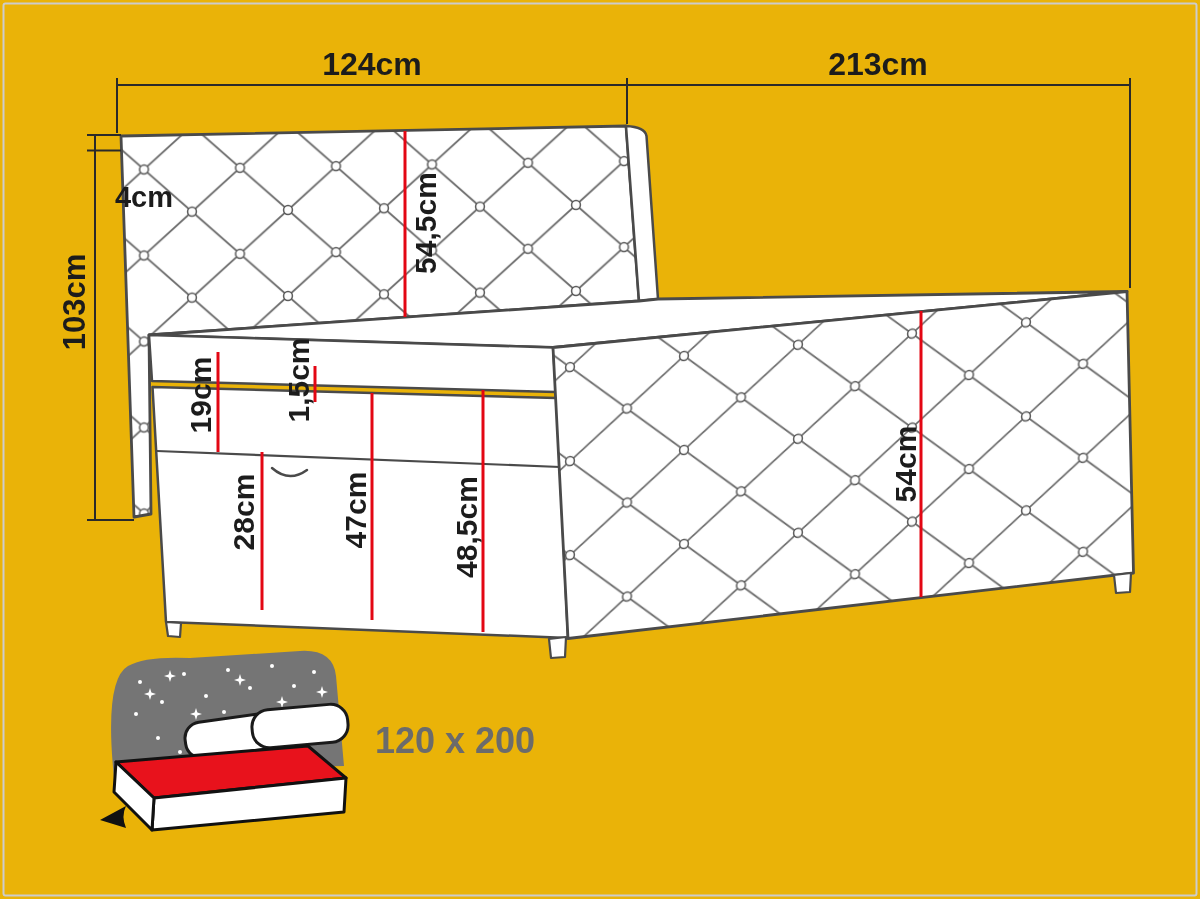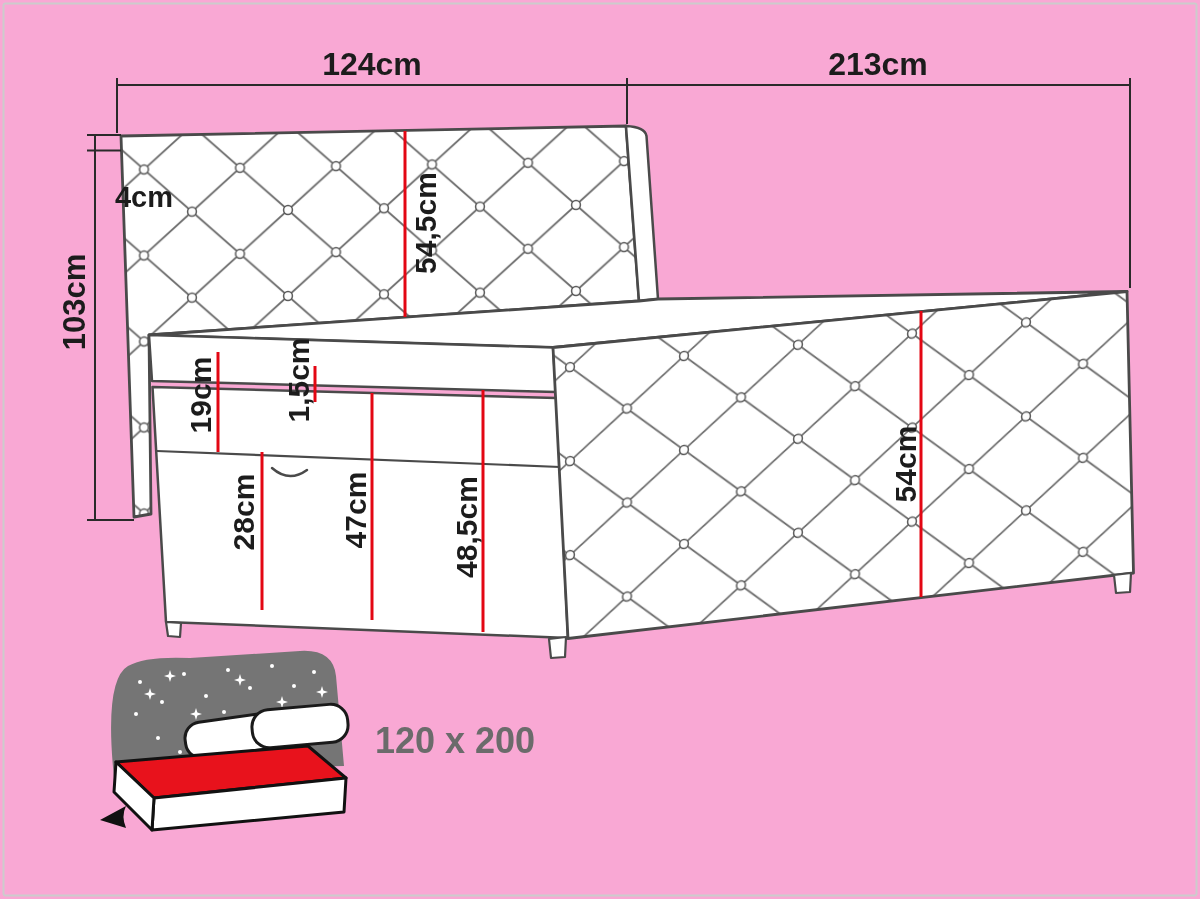--- a/index.html
+++ b/index.html
@@ -1,16 +1,16 @@
 <!DOCTYPE html>
 <html><head>
 <meta charset="utf-8">
 <style>
   html,body{margin:0;padding:0;background:#fff;}
-  .stage{position:relative;width:1200px;height:899px;background:#f9a8d4;overflow:hidden;
+  .stage{position:relative;width:1200px;height:899px;background:#eab308;overflow:hidden;
          font-family:"Liberation Sans",sans-serif;}
   svg{display:block;}
   .dim-text{font-family:"Liberation Sans",sans-serif;font-weight:bold;fill:#1c1c1c;}
   .size-text{font-family:"Liberation Sans",sans-serif;font-weight:bold;fill:#6b6b6b;}
 </style>
 </head>
 <body>
 
 <div class="stage">
 <svg width="1200" height="899" viewBox="0 0 1200 899">

